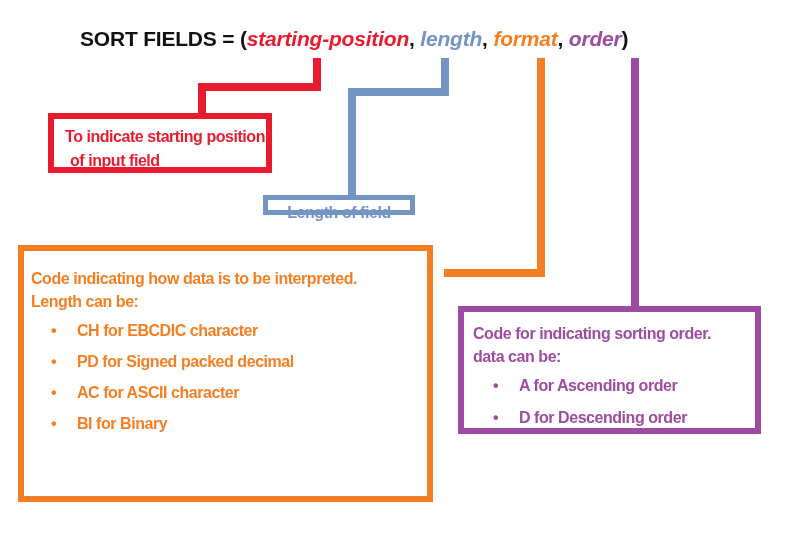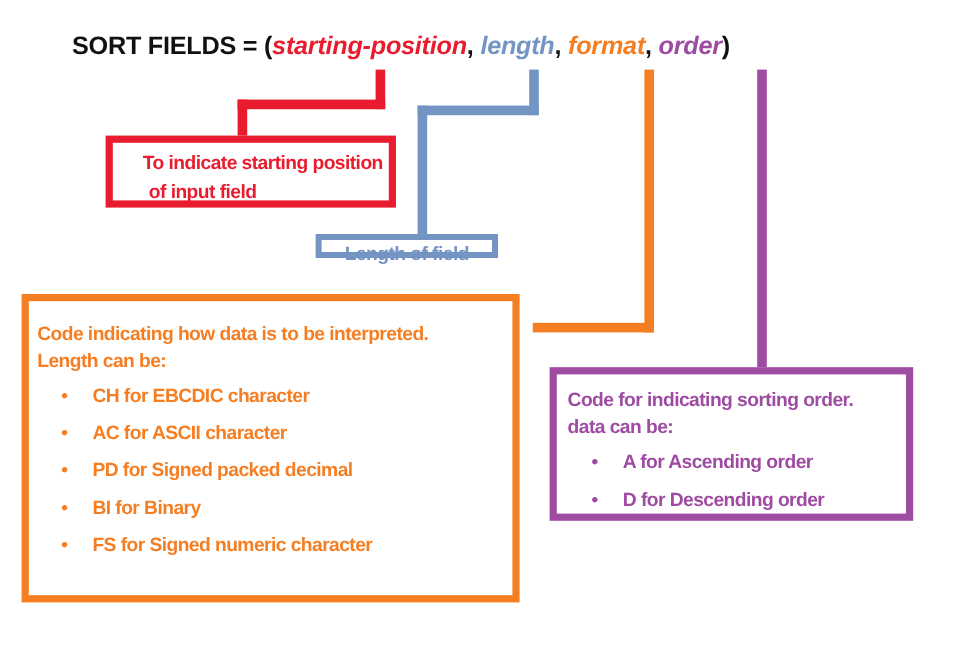--- a/index.html
+++ b/index.html
@@ -13,21 +13,21 @@
   html,body{margin:0;padding:0;background:#ffffff;}
   .canvas{
     position:relative;
     width:807px;height:541px;
     background:#ffffff;
     overflow:hidden;
     font-family:"Liberation Sans","DejaVu Sans",sans-serif;
   }
   
   .title{
-    position:absolute;left:60px;top:27px;margin:0;
+    position:absolute;left:80px;top:27px;margin:0;
     font-size:21px;font-weight:bold;letter-spacing:-0.2px;
     white-space:nowrap;color:var(--c-black);
   }
   .t-em{font-style:italic;}
   .t-red{color:var(--c-red);}
   .t-blue{color:var(--c-blue);}
   .t-orange{color:var(--c-orange);}
   .t-purple{color:var(--c-purple);}
   
   .seg{position:absolute;}
@@ -38,23 +38,23 @@
   
   .box{
     position:absolute;background:#ffffff;box-sizing:border-box;
     font-weight:bold;font-size:16px;letter-spacing:-0.45px;
   }
   .line{white-space:nowrap;}
   .box ul{list-style:none;margin:2px 0 0 0;padding:0;}
   .box li{position:relative;padding-left:46px;white-space:nowrap;}
   .box li::before{content:"\2022";position:absolute;left:20px;top:0;}
   .red-box{
-    left:48px;top:113px;width:242px;height:60px;
+    left:48px;top:113px;width:224px;height:60px;
     border:6px solid var(--c-red);color:var(--c-red);
-    padding:6px 0 0 25px;line-height:24px;margin-left:40px;
+    padding:6px 0 0 11px;line-height:24px;
   }
   .red-box .indent{padding-left:5px;}
   .blue-box{
     left:263px;top:195px;width:152px;height:20px;
     border:5px solid var(--c-blue);color:var(--c-blue);
     text-align:center;line-height:25px;
   }
   .orange-box{
     left:18px;top:245px;width:415px;height:257px;
     border:6px solid var(--c-orange);color:var(--c-orange);
@@ -95,24 +95,23 @@
 
   <div class="box blue-box">
     <span class="line">Length of field</span>
   </div>
 
   <div class="box orange-box">
     <div class="line">Code indicating how data is to be interpreted.</div>
     <div class="line">Length can be:</div>
     <ul>
       <li>CH for EBCDIC character</li>
+      <li>PD for Signed packed decimal</li>
       <li>AC for ASCII character</li>
-      <li>PD for Signed packed decimal</li>
       <li>BI for Binary</li>
-      <li>FS for Signed numeric character</li>
     </ul>
   </div>
 
   <div class="box purple-box">
     <div class="line">Code for indicating sorting order.</div>
     <div class="line">data can be:</div>
     <ul>
       <li>A for Ascending order</li>
       <li>D for Descending order</li>
     </ul>

